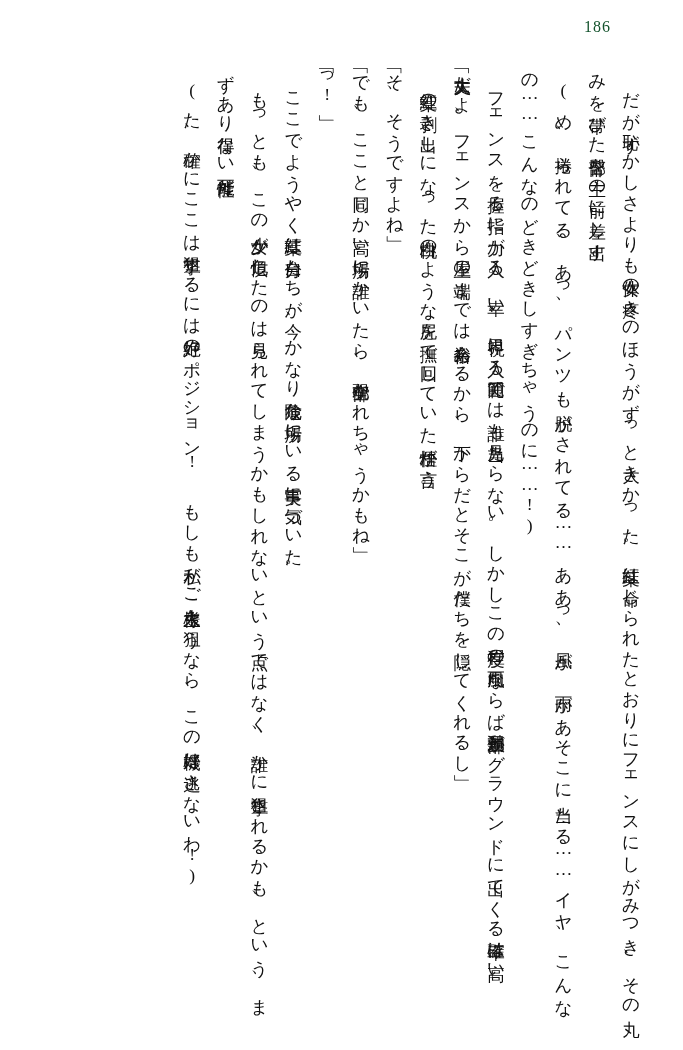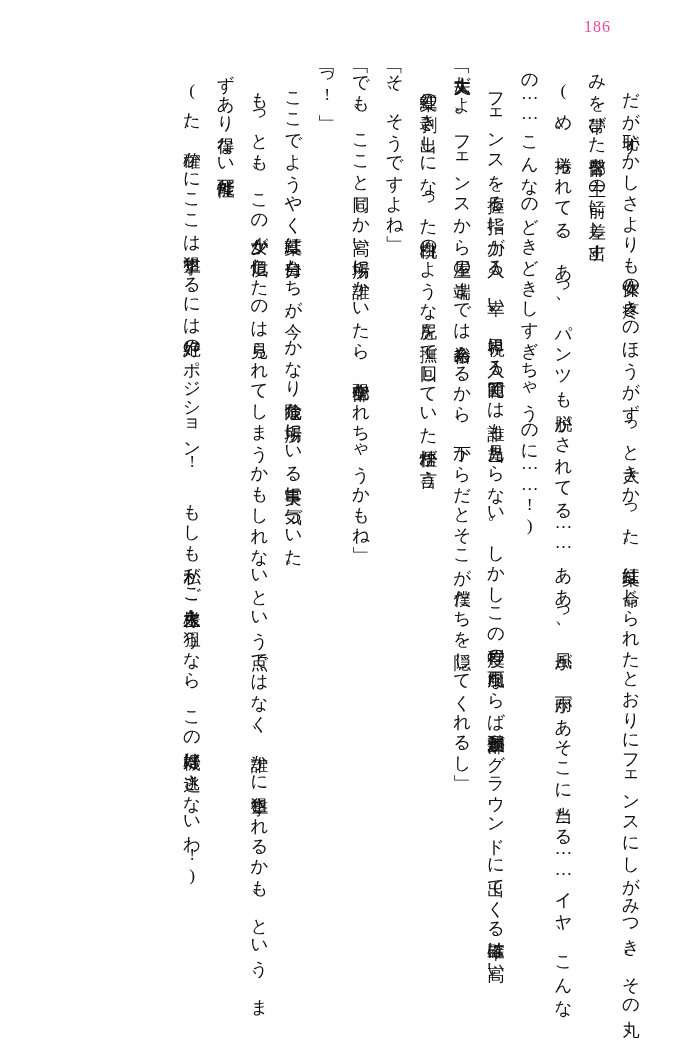--- a/index.html
+++ b/index.html
@@ -22,21 +22,21 @@
     box-sizing: border-box;
     background: #fff;
   }
   .page-number {
     position: absolute;
     top: 18px;
     right: 72px;
     font-size: 16px;
     letter-spacing: 1px;
     font-family: "Liberation Serif", "DejaVu Serif", serif;
-    color: #ec4899;
+    color: #14532d;
   }
   .text-body {
     position: absolute;
     top: 62px;
     left: 40px;
     right: 36px;
     height: 945px;
     writing-mode: vertical-rl;
     text-orientation: upright;
     font-size: 17.5px;

